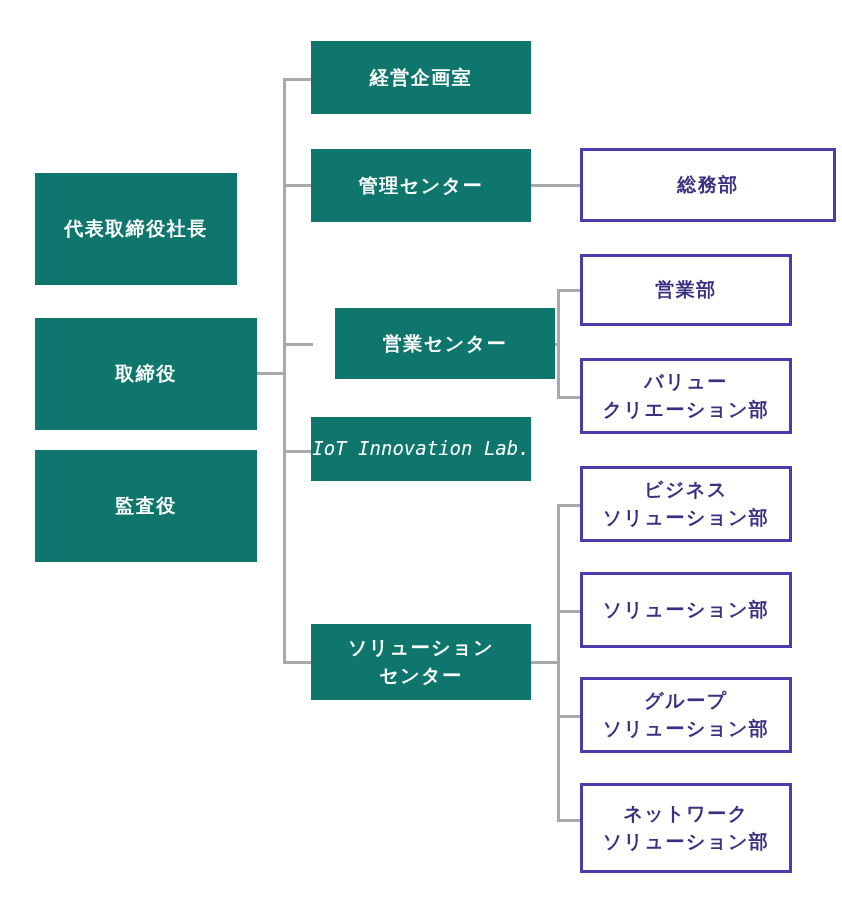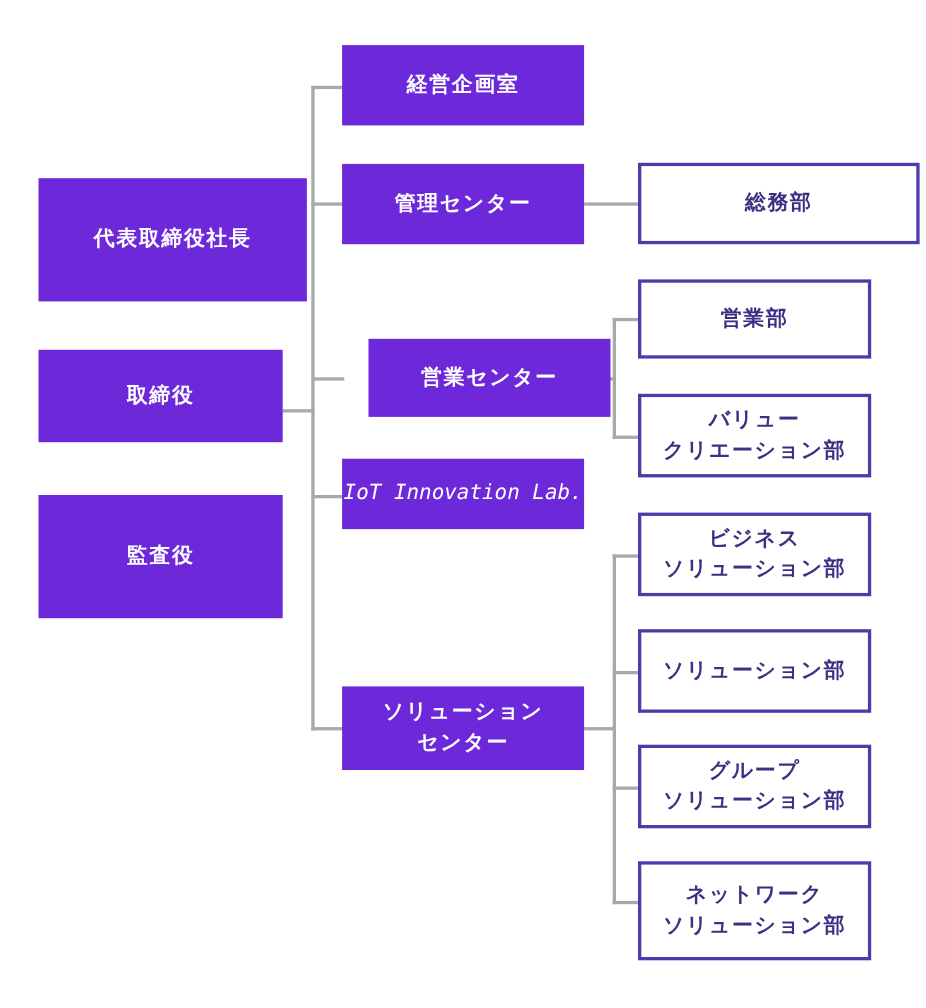--- a/index.html
+++ b/index.html
@@ -25,21 +25,21 @@
     box-sizing: border-box;
     display: flex;
     align-items: center;
     justify-content: center;
     text-align: center;
     line-height: 1.45;
     z-index: 3;
   }
 
   .node.filled {
-    background: #6d28d9;
+    background: #0f766e;
     color: #ffffff;
     font-weight: bold;
     font-size: 19px;
     letter-spacing: 1.5px;
   }
 
   .node.outlined {
     background: #ffffff;
     color: #3b3183;
     border: 3px solid #4a3cab;
@@ -94,27 +94,27 @@
   <div class="conn h" style="left:557px; top:289px; width:25px;"></div>
   <div class="conn h" style="left:557px; top:396px; width:25px;"></div>
 
   <div class="conn h" style="left:531px; top:661px; width:29px;"></div>
   <div class="conn v" style="left:557px; top:504px; height:318px;"></div>
   <div class="conn h" style="left:557px; top:504px; width:25px;"></div>
   <div class="conn h" style="left:557px; top:610px; width:25px;"></div>
   <div class="conn h" style="left:557px; top:715px; width:25px;"></div>
   <div class="conn h" style="left:557px; top:819px; width:25px;"></div>
 
-  <div class="node filled" style="left:35px; top:162px; width:244px; height:112px;">
+  <div class="node filled" style="left:35px; top:173px; width:202px; height:112px;">
     <span class="lines">
       <span class="ln">代表取締役社長</span>
     </span>
   </div>
 
-  <div class="node filled" style="left:35px; top:318px; width:222px; height:84px;">
+  <div class="node filled" style="left:35px; top:318px; width:222px; height:112px;">
     <span class="lines">
       <span class="ln">取締役</span>
     </span>
   </div>
 
   <div class="node filled" style="left:35px; top:450px; width:222px; height:112px;justify-content:flex-end;">
     <span class="lines">
       <span class="ln">監査役</span>
     </span>
   </div>

